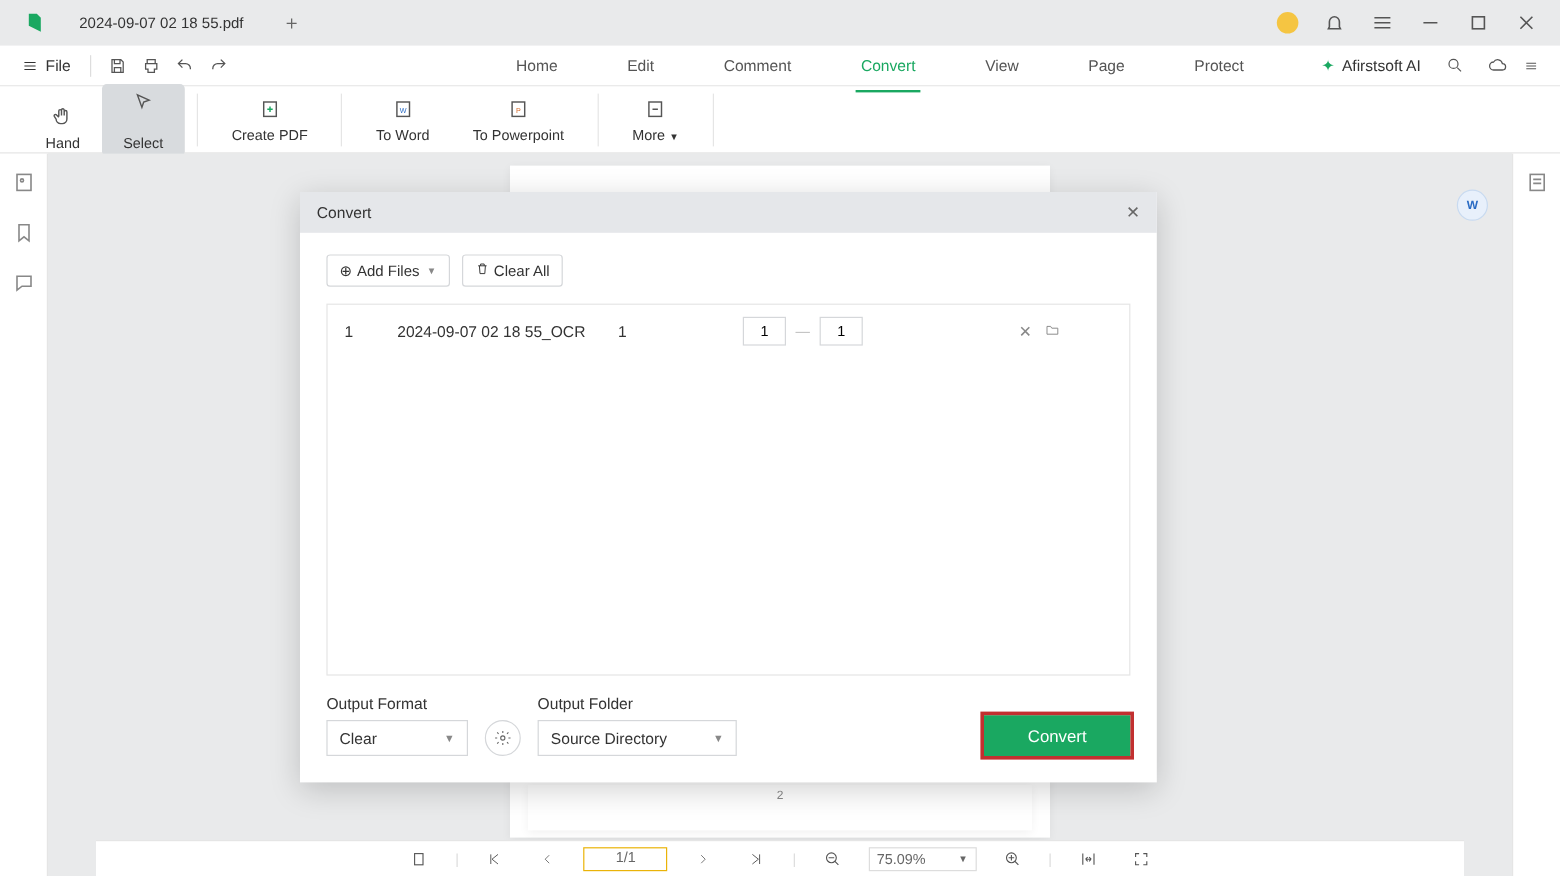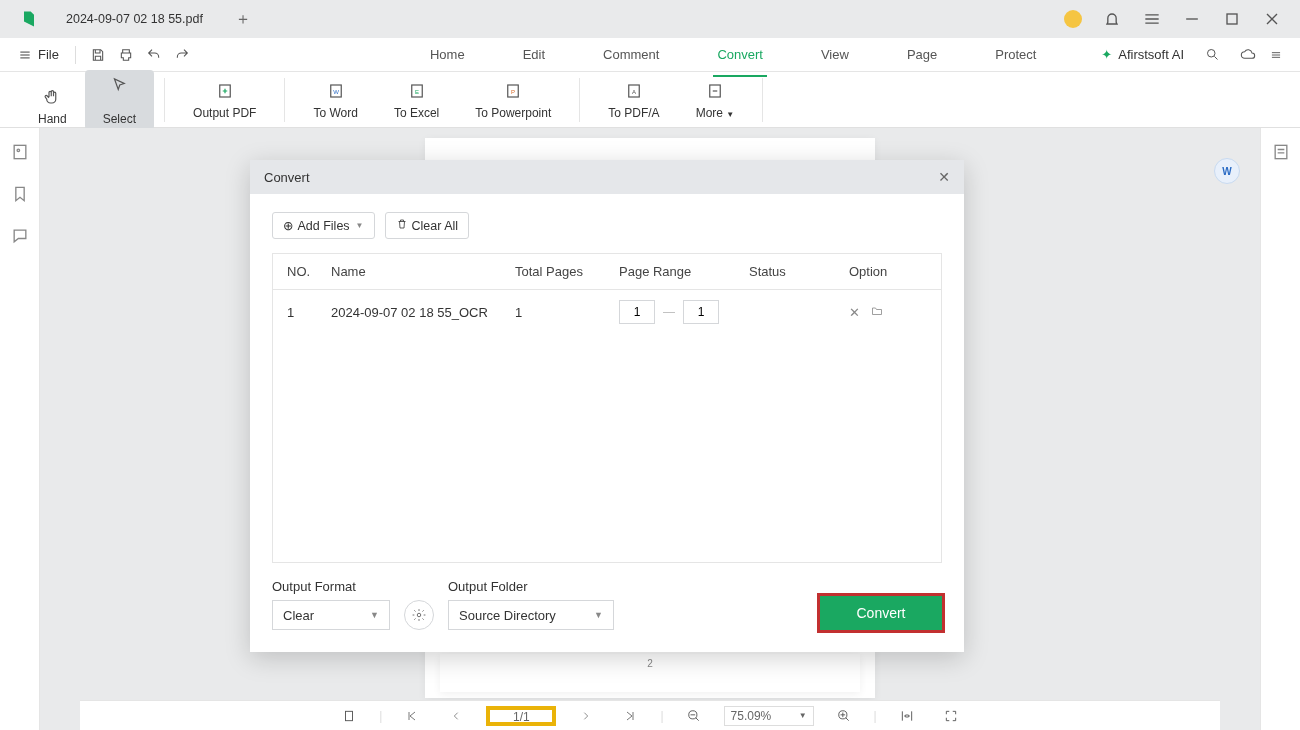--- a/index.html
+++ b/index.html
@@ -43,21 +43,21 @@
 .left-rail { width: 40px; background: #fff; border-right: 1px solid #e5e5e5; display: flex; flex-direction: column; align-items: center; padding-top: 14px; gap: 22px; }
 .rail-icon { width: 20px; height: 20px; color: #888; cursor: pointer; }
 .right-rail { width: 40px; background: #fff; border-left: 1px solid #e5e5e5; display: flex; flex-direction: column; align-items: center; padding-top: 14px; }
 .canvas { flex: 1; position: relative; }
 .page-bg { position: absolute; left: 50%; transform: translateX(-50%); top: 10px; width: 450px; height: 560px; background: #fff; box-shadow: 0 2px 8px rgba(0,0,0,0.06); }
 .page2 { position: absolute; left:50%; transform:translateX(-50%); bottom: 38px; width:420px; height:38px; background:#fff; box-shadow: 0 2px 8px rgba(0,0,0,0.06); font-size:10px; color:#888; display:flex; align-items:flex-start; justify-content:center; padding-top:4px;}
 .float-badge { position: absolute; right: 20px; top: 30px; width: 26px; height: 26px; border-radius: 50%; background: #e8f0fb; border:1px solid #c8daf0; display:flex; align-items:center; justify-content:center; font-size:10px; color:#2a6bc4; font-weight:bold;}
 
 
 .statusbar { position: absolute; bottom: 0; left: 40px; right: 40px; height: 30px; background: #fff; border-top: 1px solid #e5e5e5; display: flex; align-items: center; justify-content: center; gap: 16px; color: #666; font-size: 12px; }
-.page-input { width: 70px; height: 20px; border: 4px solid #eab308; text-align: center; font-size: 12px; }
+.page-input { width: 70px; height: 20px; border: 1px solid #eab308; text-align: center; font-size: 12px; }
 .zoom-sel { width: 90px; height: 20px; border: 1px solid #ddd; font-size: 12px; padding: 0 6px; display:flex; align-items:center; justify-content:space-between;}
 
 
 .dialog { position: absolute; left: 250px; top: 160px; width: 714px; height: 492px; background: #fff; box-shadow: 0 6px 24px rgba(0,0,0,0.18); display: flex; flex-direction: column; }
 .dialog-header { height: 34px; background: #e5e7ea; display: flex; align-items: center; justify-content: space-between; padding: 0 14px; font-size: 13px; color: #333; }
 .dialog-close { color: #666; cursor: pointer; font-size: 14px; }
 .dialog-body { flex: 1; padding: 18px 22px 0; display: flex; flex-direction: column; }
 .toolbar { display: flex; gap: 10px; margin-bottom: 14px; }
 .btn-outline { border: 1px solid #d5d7da; background: #fff; padding: 5px 10px; font-size: 12.5px; color: #333; border-radius: 3px; cursor: pointer; display: flex; align-items: center; gap: 4px; }
 .btn-outline .caret { font-size: 8px; margin-left: 2px; color:#888;}
@@ -210,63 +210,45 @@
     </div>
   </div>
   <div class="ribbon-sep"></div>
   <div class="ribbon-item">
     <span class="ricon">
         <svg width="18" height="18" viewBox="0 0 24 24">
           <rect x="5" y="4" width="14" height="16"></rect>
           <path d="M12 9v6M9 12h6" stroke="#1aa861"></path>
         </svg>
       </span>
-    <span>Output PDF</span>
+    <span>Create PDF</span>
   </div>
   <div class="ribbon-sep"></div>
   <div class="ribbon-group">
     <div class="ribbon-item">
       <span class="ricon">
           <svg width="18" height="18" viewBox="0 0 24 24">
             <rect x="5" y="4" width="14" height="16"></rect>
             <text x="12" y="16" font-size="8" text-anchor="middle" fill="#2a6bc4" stroke="none">W</text>
           </svg>
         </span>
       <span>To Word</span>
     </div>
     <div class="ribbon-item">
       <span class="ricon">
           <svg width="18" height="18" viewBox="0 0 24 24">
             <rect x="5" y="4" width="14" height="16"></rect>
-            <text x="12" y="16" font-size="8" text-anchor="middle" fill="#1aa861" stroke="none">E</text>
-          </svg>
-        </span>
-      <span>To Excel</span>
-    </div>
-    <div class="ribbon-item">
-      <span class="ricon">
-          <svg width="18" height="18" viewBox="0 0 24 24">
-            <rect x="5" y="4" width="14" height="16"></rect>
             <text x="12" y="16" font-size="8" text-anchor="middle" fill="#d66b2a" stroke="none">P</text>
           </svg>
         </span>
       <span>To Powerpoint</span>
     </div>
   </div>
   <div class="ribbon-sep"></div>
   <div class="ribbon-group">
-    <div class="ribbon-item">
-      <span class="ricon">
-          <svg width="18" height="18" viewBox="0 0 24 24">
-            <rect x="5" y="4" width="14" height="16"></rect>
-            <text x="12" y="16" font-size="8" text-anchor="middle" fill="#555" stroke="none">A</text>
-          </svg>
-        </span>
-      <span>To PDF/A</span>
-    </div>
     <div class="ribbon-item">
       <span class="ricon">
           <svg width="18" height="18" viewBox="0 0 24 24">
             <rect x="5" y="4" width="14" height="16"></rect>
             <path d="M9 12h6"></path>
           </svg>
         </span>
       <span><span>More</span> <span style="font-size:8px;">▼</span></span>
     </div>
   </div>
@@ -372,28 +354,20 @@
         <span class="caret">▼</span>
       </div>
       <div class="btn-outline">
         <span><svg width="12" height="12" viewBox="0 0 24 24">
               <path d="M5 7h14M9 7V4h6v3M7 7l1 13h8l1-13"></path>
             </svg></span>
         <span>Clear All</span>
       </div>
     </div>
     <div class="table">
-      <div class="thead">
-        <div class="col-no">NO.</div>
-        <div class="col-name">Name</div>
-        <div class="col-pages">Total Pages</div>
-        <div class="col-range">Page Range</div>
-        <div class="col-status">Status</div>
-        <div class="col-option">Option</div>
-      </div>
       <div class="trow">
         <div class="col-no">1</div>
         <div class="col-name">2024-09-07 02 18 55_OCR</div>
         <div class="col-pages">1</div>
         <div class="col-range range-inputs">
           <input value="1" style="">
           <span class="range-dash">—</span>
           <input value="1" style="">
         </div>
         <div class="col-status"></div>

